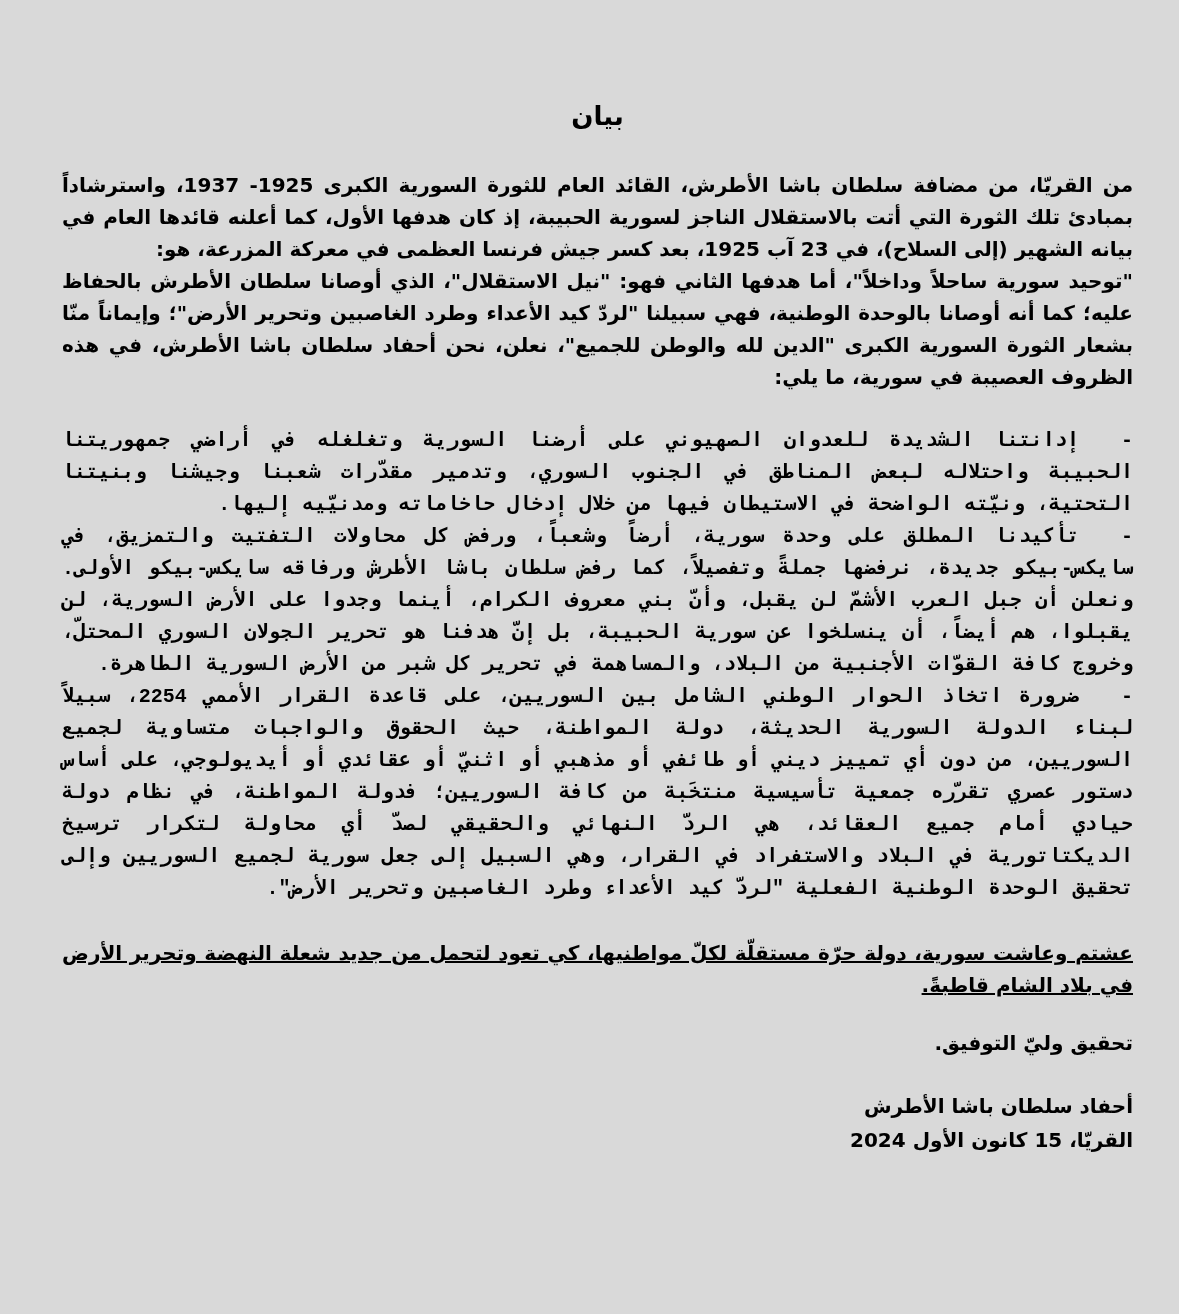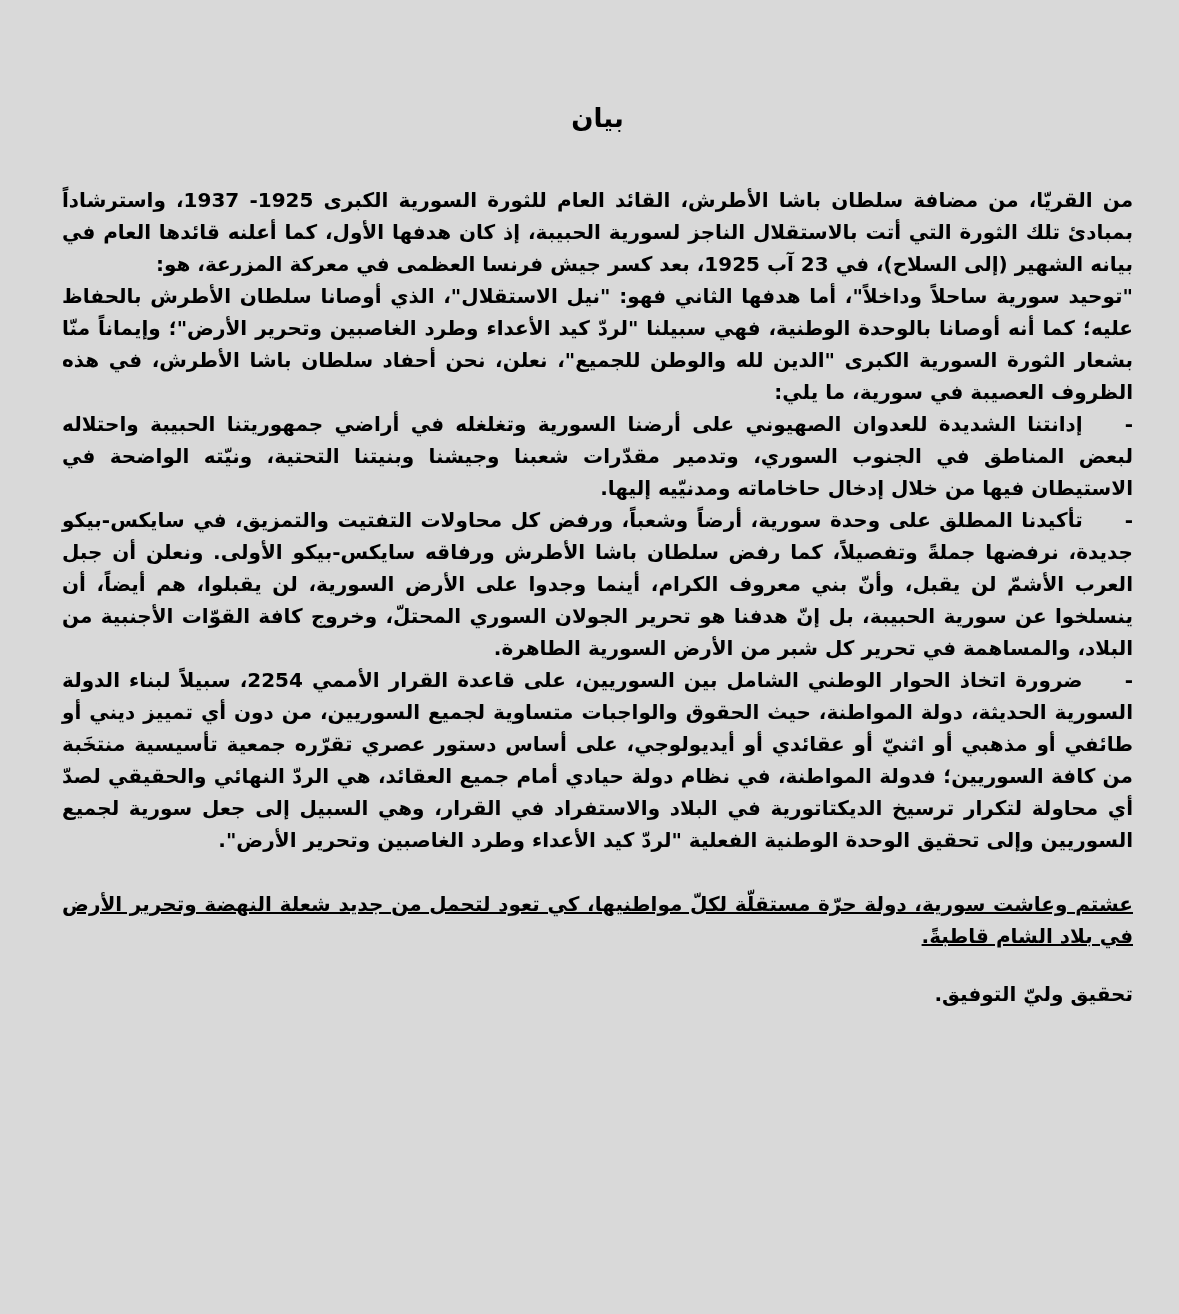--- a/index.html
+++ b/index.html
@@ -16,36 +16,37 @@
     direction: rtl;
     overflow: hidden;
   }
   .page {
     box-sizing: border-box;
     width: 1179px;
     height: 1314px;
     padding: 0 46px 20px 62px;
   }
   .doc-title {
-    padding-top: 58px;
+    padding-top: 100px;
     text-align: center;
     font-size: 26px;
     line-height: 32px;
-    margin-top: 44px;
   }
   .para {
     font-size: 20px;
     line-height: 32px;
     text-align: justify;
     text-justify: inter-word;
   }
   .intro-block {
-    margin-top: 50px;
+    margin-top: 37px;
   }
   .bullets {
+    margin-top: 32px;
+    font-family: Liberation Mono, monospace;
   }
   .bullet {
     font-size: 20px;
     line-height: 32px;
     text-align: justify;
     text-justify: inter-word;
   }
   .dash {
     display: inline;
   }
@@ -95,14 +96,18 @@
     <div class="bullet">
       <span class="dash">-</span><span class="tab"></span><span>ضرورة اتخاذ الحوار الوطني الشامل بين السوريين، على قاعدة القرار الأممي 2254، سبيلاً لبناء الدولة السورية الحديثة، دولة المواطنة، حيث الحقوق والواجبات متساوية لجميع السوريين، من دون أي تمييز ديني أو طائفي أو مذهبي أو اثنيّ أو عقائدي أو أيديولوجي، على أساس دستور عصري تقرّره جمعية تأسيسية منتخَبة من كافة السوريين؛ فدولة المواطنة، في نظام دولة حيادي أمام جميع العقائد، هي الردّ النهائي والحقيقي لصدّ أي محاولة لتكرار ترسيخ الديكتاتورية في البلاد والاستفراد في القرار، وهي السبيل إلى جعل سورية لجميع السوريين وإلى تحقيق الوحدة الوطنية الفعلية "لردّ كيد الأعداء وطرد الغاصبين وتحرير الأرض".</span>
     </div>
 
   </div>
 
   <div class="para closing-block">عشتم وعاشت سورية، دولة حرّة مستقلّة لكلّ مواطنيها، كي تعود لتحمل من جديد شعلة النهضة وتحرير الأرض في بلاد الشام قاطبةً.</div>
 
   <div class="blessing">تحقيق وليّ التوفيق.</div>
 
+  <div class="signature">
+    <div>أحفاد سلطان باشا الأطرش</div>
+    <div>القريّا، 15 كانون الأول 2024</div>
+  </div>
 
 </div>
 
 </body></html>

